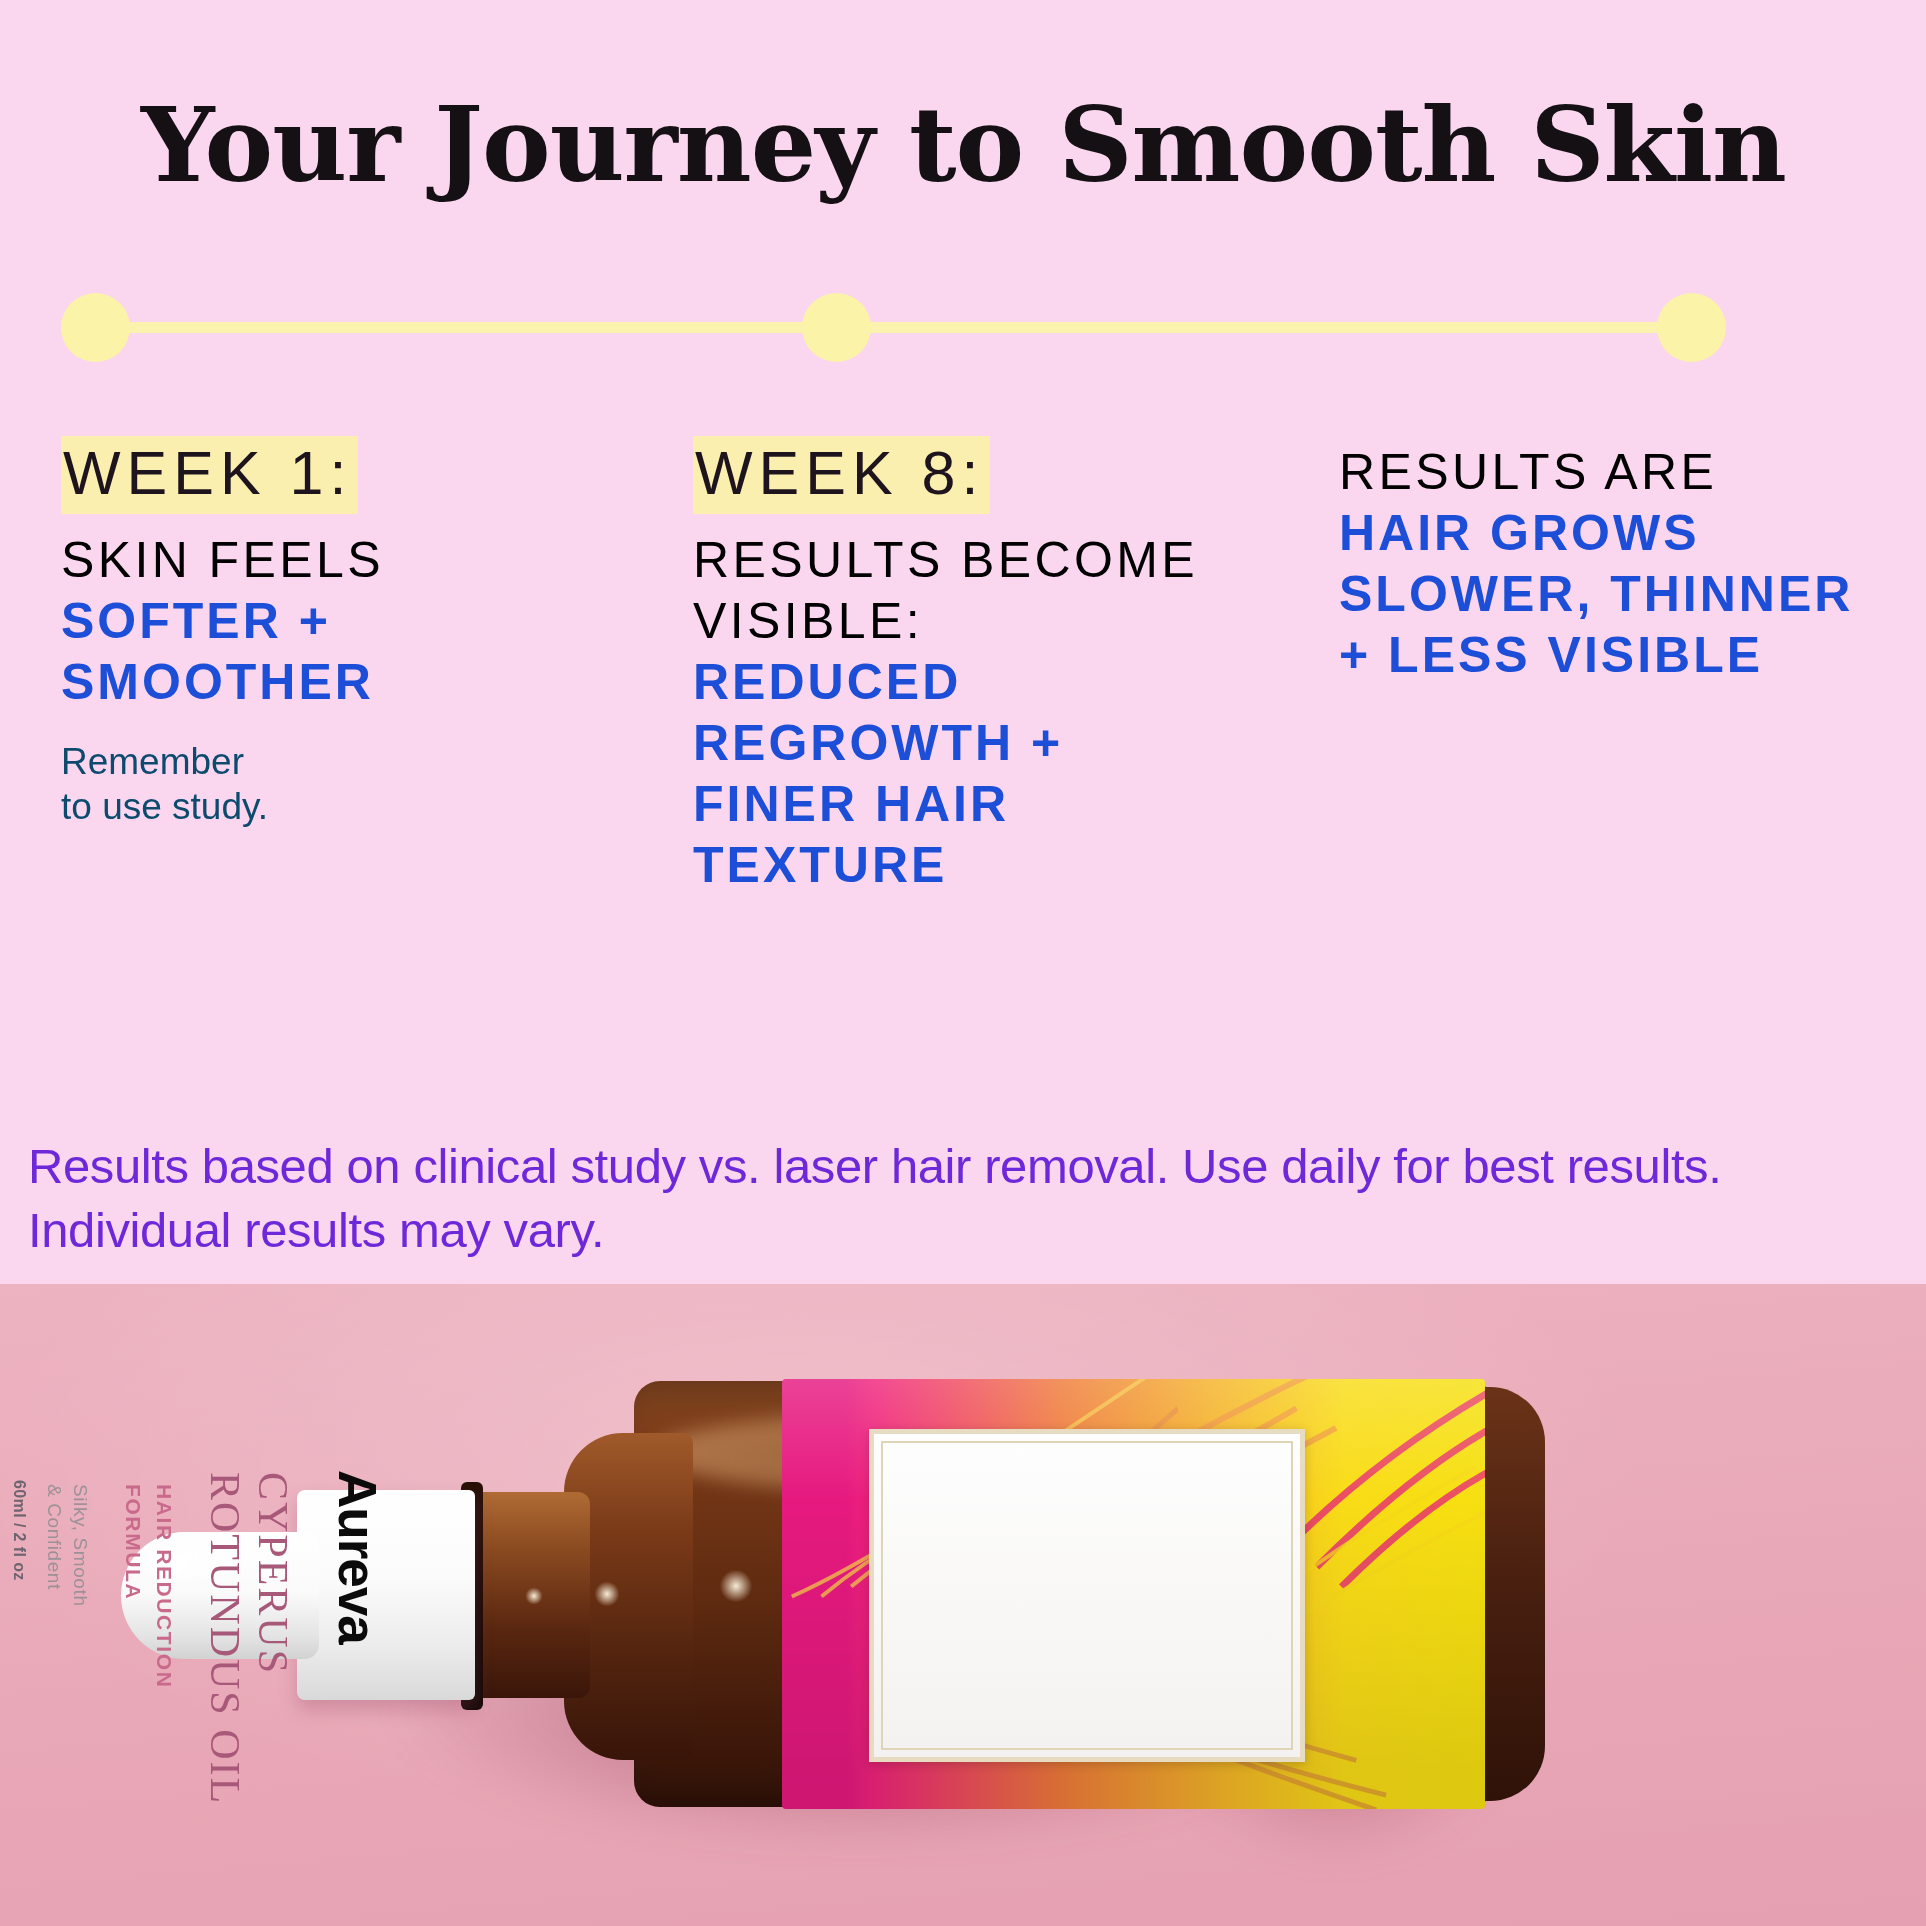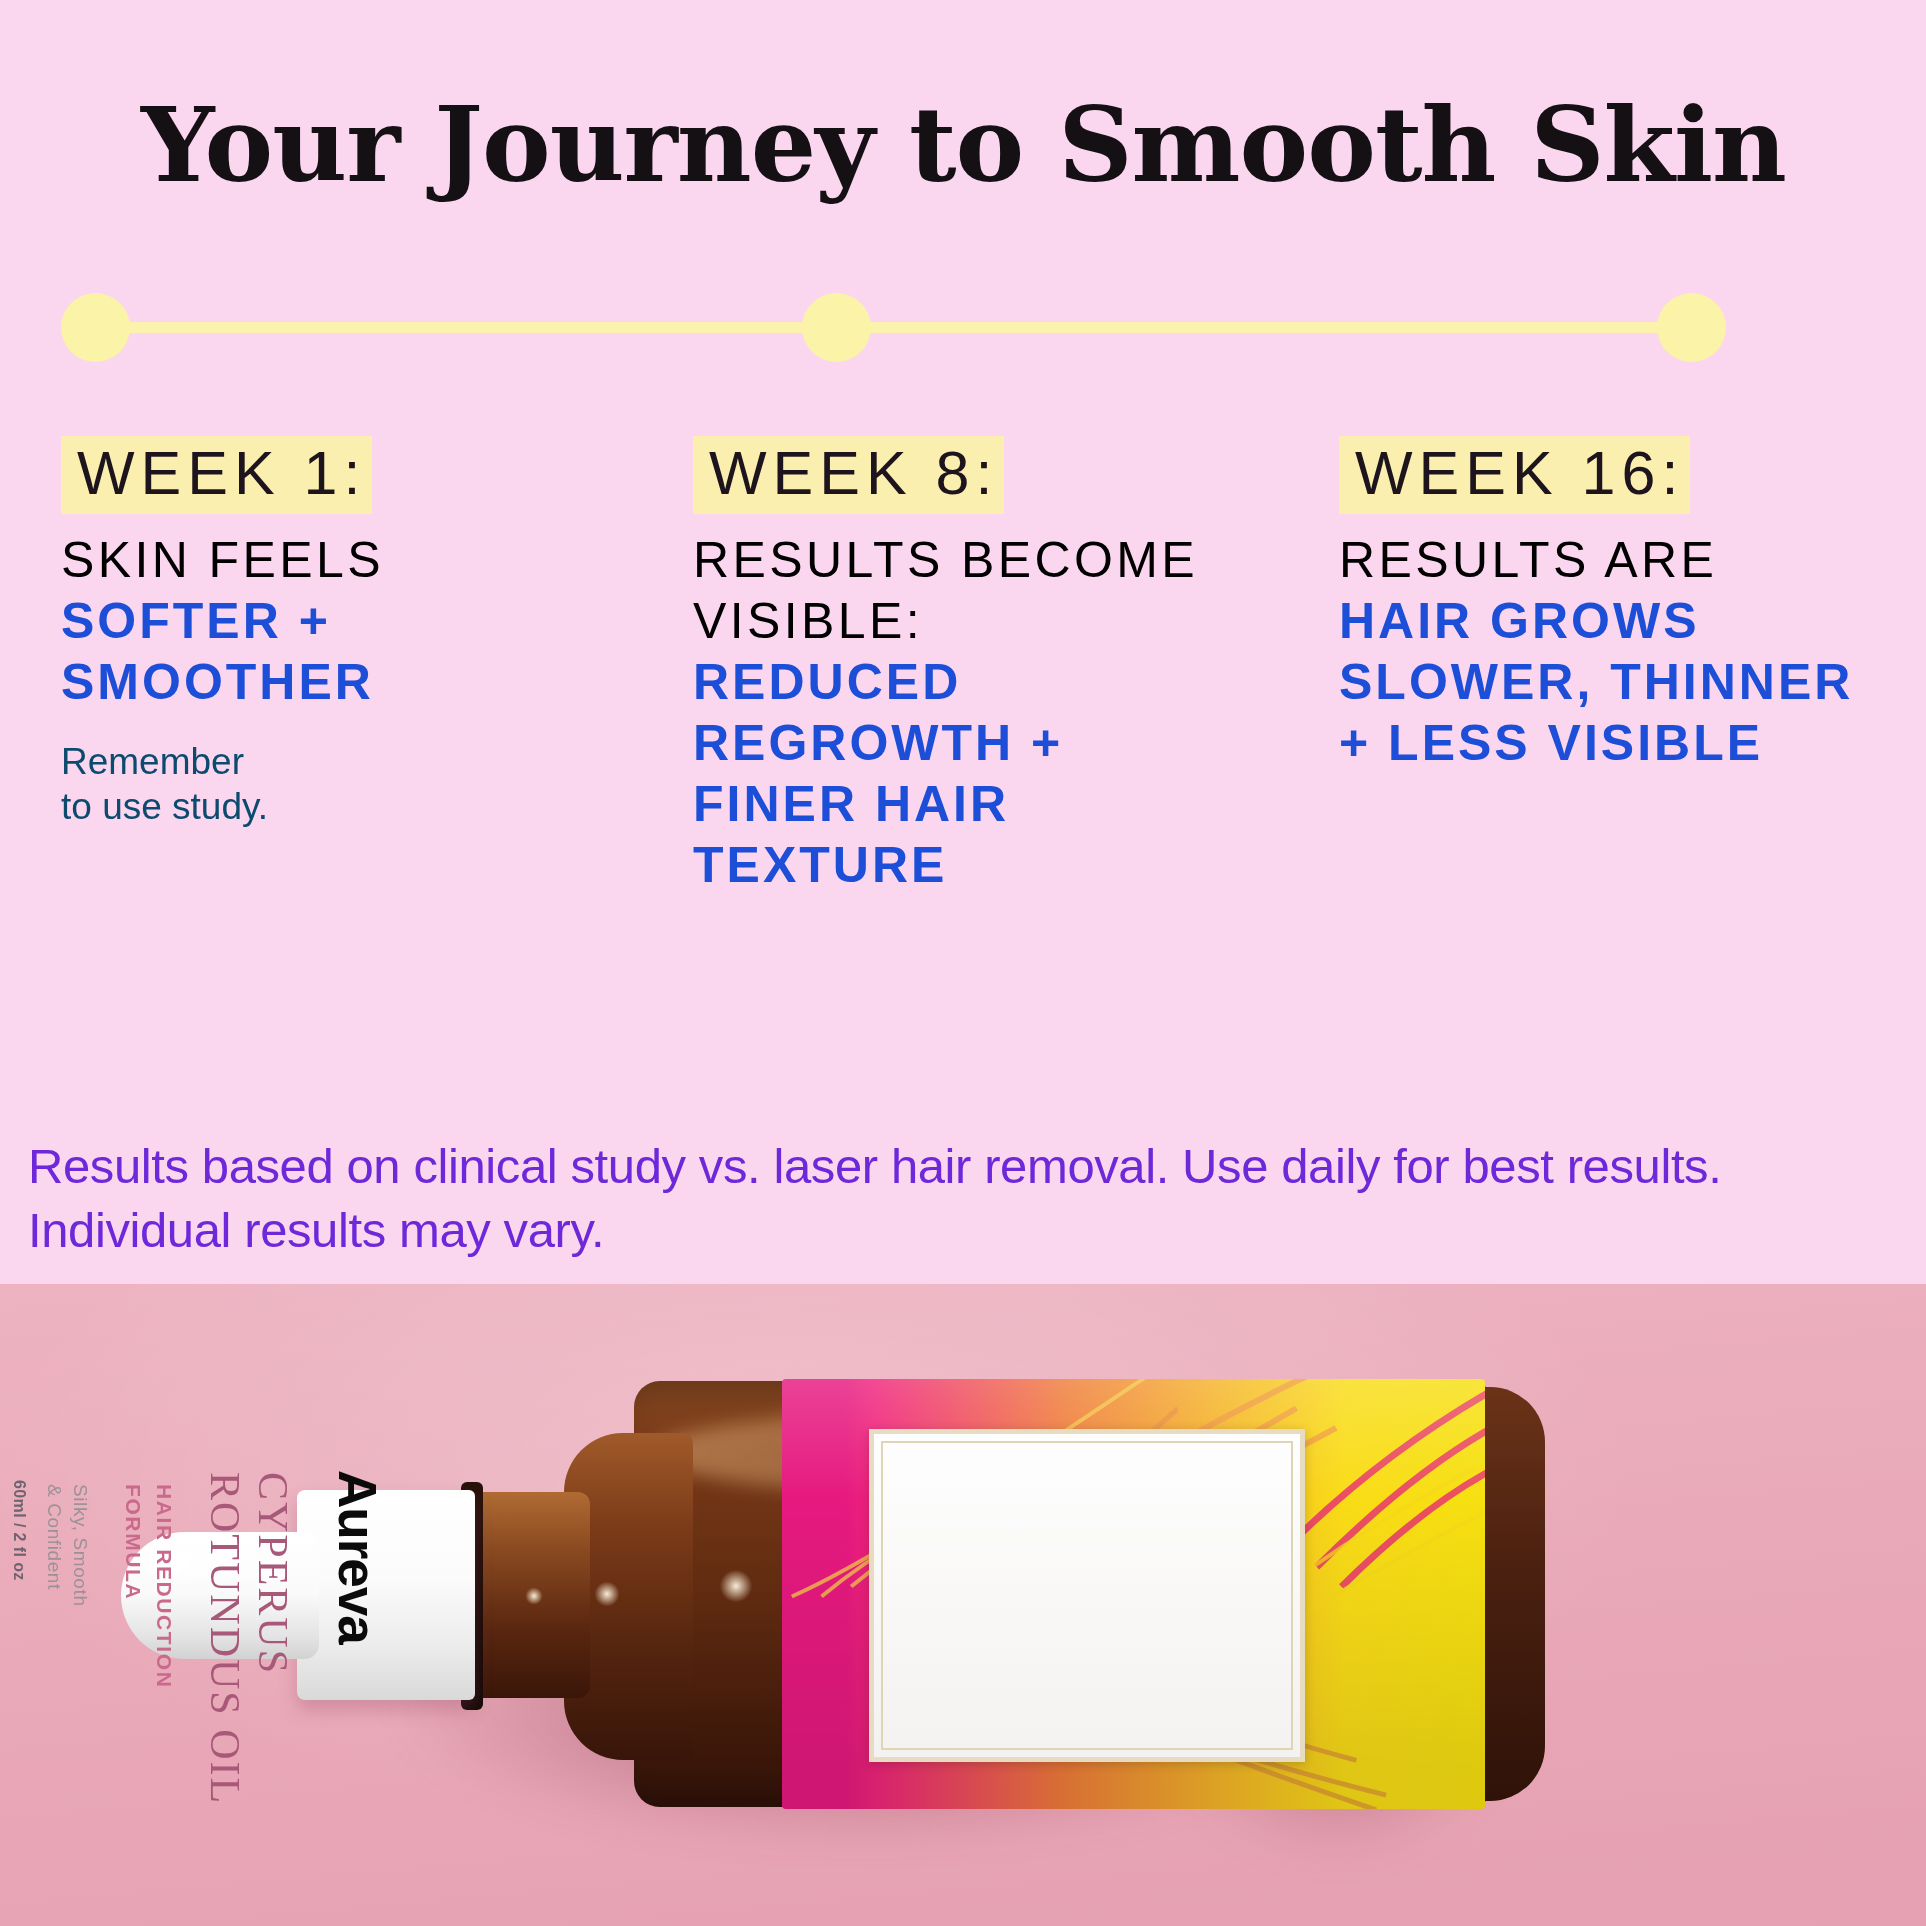--- a/index.html
+++ b/index.html
@@ -52,21 +52,21 @@
   #milestone-2{ left:1339px;width:554px; }
 
   .ms-week{
     display:inline-block;
     background:#faefae;
     font-size:61px;
     font-weight:500;
     letter-spacing:6px;
     color:#1d141d;
     line-height:1.18;
-    padding:2px 6px 4px 16px;
+    padding:2px 6px 4px 2px;
     white-space:nowrap;
     margin-bottom:10px;
   }
   .ms-lines{ margin-top:6px; }
   .ms-line{
     font-size:50px;
     line-height:1.22;
     letter-spacing:3.4px;
     color:#000000;
     font-weight:400;
@@ -290,21 +290,20 @@
         <div class="ms-line">RESULTS BECOME</div>
         <div class="ms-line">VISIBLE:</div>
         <div class="ms-line bold">REDUCED</div>
         <div class="ms-line bold">REGROWTH +</div>
         <div class="ms-line bold">FINER HAIR</div>
         <div class="ms-line bold">TEXTURE</div>
       </div>
     </div>
 
     <div class="milestone" id="milestone-2">
-      <div class="ms-week">WEEK 16:</div>
       <div class="ms-lines">
         <div class="ms-line">RESULTS ARE</div>
         <div class="ms-line bold">HAIR GROWS</div>
         <div class="ms-line bold">SLOWER, THINNER</div>
         <div class="ms-line bold">+ LESS VISIBLE</div>
       </div>
     </div>
 
   </div>
 

